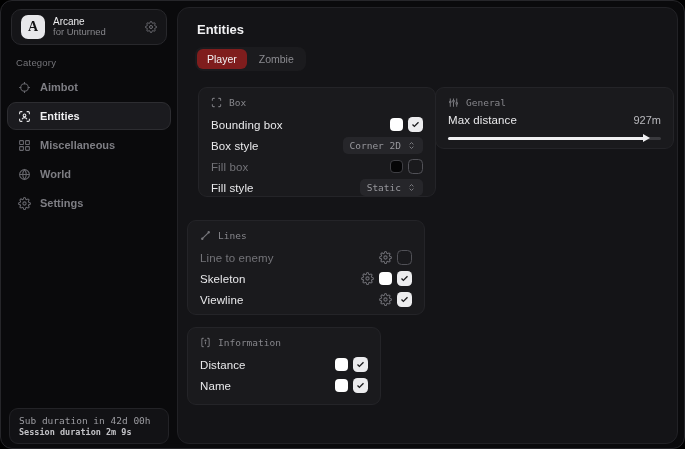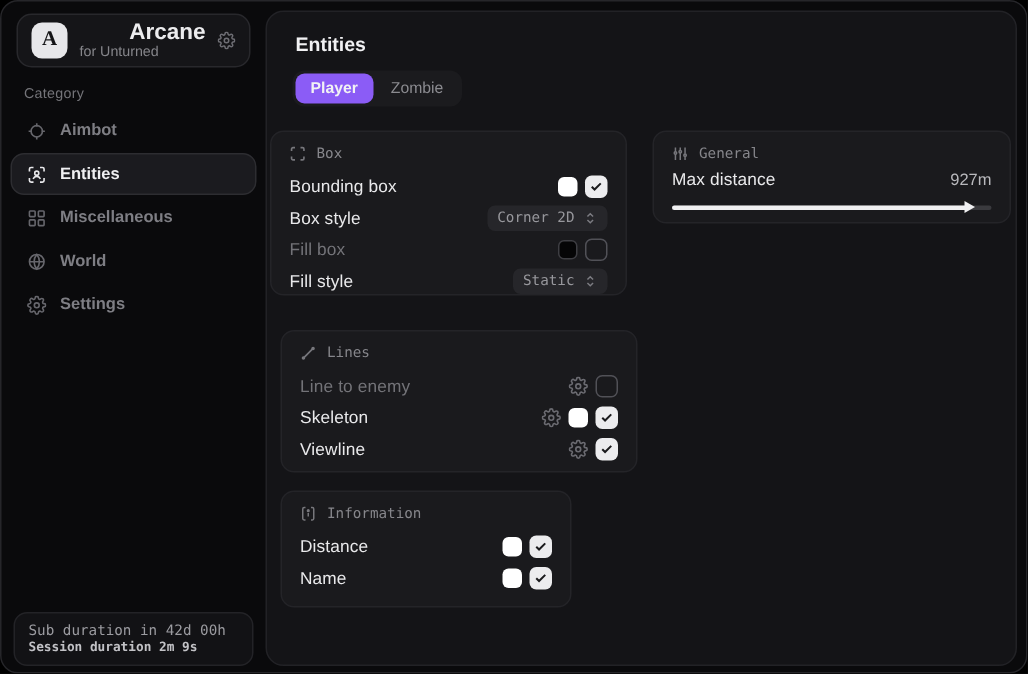--- a/index.html
+++ b/index.html
@@ -20,21 +20,21 @@
     background:#151518; border:1px solid #28282c; border-radius:10px;
     display:flex; align-items:center; padding:0 9px; gap:8px;
   }
   .brand-logo {
     width:24px; height:24px; border-radius:7px; background:#e7e7ea;
     color:#141416; font-weight:bold; font-size:14px;
     display:flex; align-items:center; justify-content:center;
     font-family:"Liberation Serif", serif; flex:0 0 auto;
   }
   .brand-text { flex:1; line-height:1.15; }
-  .brand-name { font-size:15px; font-weight:bold; color:#ececee;text-align:right; }
+  .brand-name { font-size:10px; font-weight:normal; color:#ececee; }
   .brand-sub { font-size:9.5px; color:#85858a; }
   .brand-gear { color:#6e6e74; display:flex; }
 
   .category-label {
     position:absolute; left:15px; top:56px;
     font-size:9.5px; color:#747479; letter-spacing:.2px;
   }
 
   .nav { position:absolute; left:6px; top:72px; width:164px; }
   .nav-item {
@@ -66,27 +66,27 @@
   .page-title { position:absolute; left:19px; top:14px; font-size:13px; font-weight:bold; color:#f1f1f3; }
 
   .tabs {
     position:absolute; left:17px; top:39px; height:24px;
     background:#1b1b1e; border-radius:8px; display:flex; align-items:center; padding:2px; gap:2px;
   }
   .tab {
     height:20px; border-radius:6px; padding:0 10px; display:flex; align-items:center;
     font-size:10.5px; color:#8b8b90; cursor:pointer; white-space:nowrap;
   }
-  .tab.active { background:#8b5cf6; color:#f2f2f4; font-weight:bold; }
+  .tab.active { background:#7f1d1d; color:#f2f2f4; font-weight:normal; }
 
   .card {
     position:absolute; background:#1a1a1d; border:1px solid #242428; border-radius:9px;
     padding:9px 12px 8px 12px;
   }
-  .card-box  { left:2px;  top:79px;  width:238px; height:110px; }
+  .card-box  { left:20px;  top:79px;  width:238px; height:110px; }
   .card-lines{ left:9px;  top:212px; width:238px; height:95px;  }
   .card-info { left:9px;  top:319px; width:194px; height:78px;  }
   .card-gen  { left:257px; top:79px; width:239px; height:62px;  }
 
   .card-header {
     display:flex; align-items:center; gap:7px; margin-bottom:6px;
     font-family:"DejaVu Sans Mono", monospace; font-size:9.5px; color:#86868b;
   }
   .card-header .hicon { display:flex; color:#77777c; }
 

